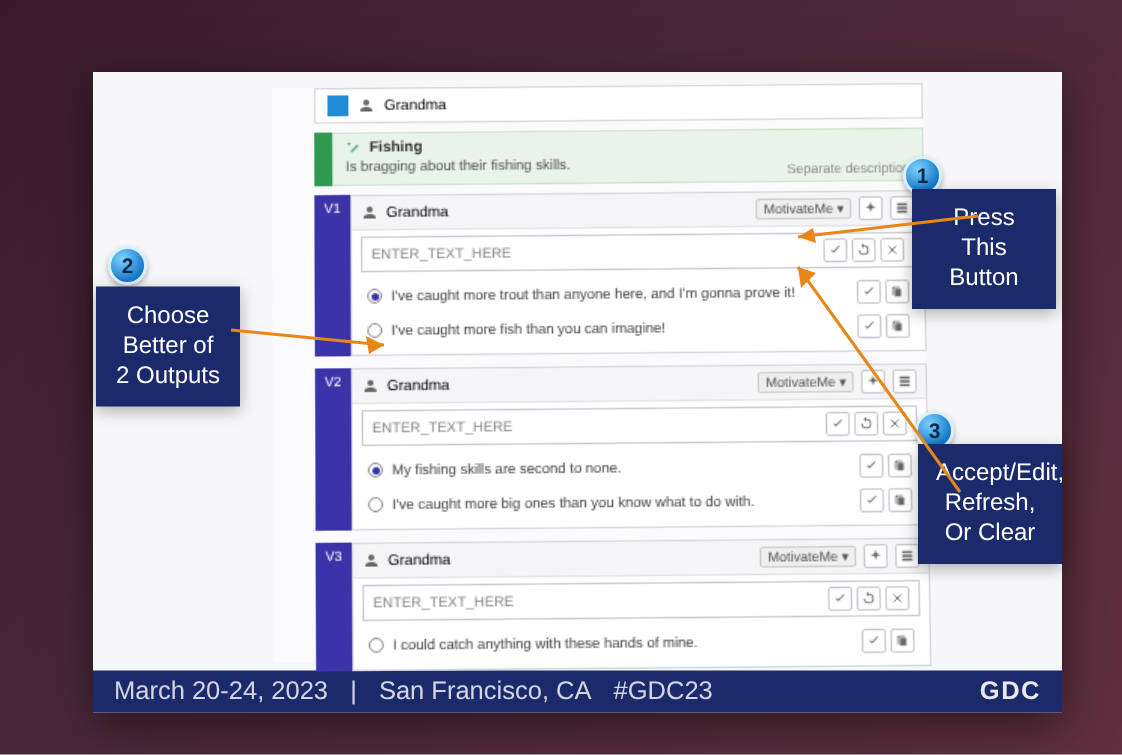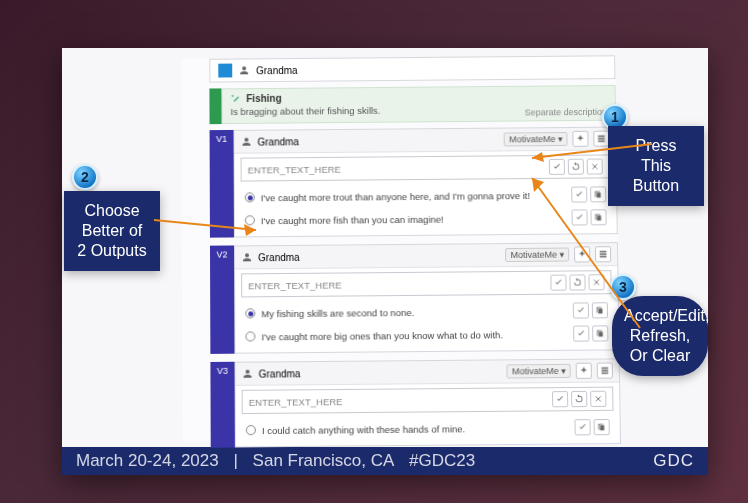--- a/index.html
+++ b/index.html
@@ -21,21 +21,21 @@
   .slide-body {
     flex: 1; position: relative; padding: 10px 12px 6px 12px;
     perspective: 1200px;
   }
   .slide-footer {
     height: 28px; background: #1a2a6b;
     color: #e8e8f0; display: flex; align-items: center;
     padding: 0 14px; font-size: 17px; justify-content: space-between;
   }
   .slide-footer .left span { opacity: .9; margin-right: 10px; }
-  .slide-footer .right { font-weight: normal; letter-spacing: 1px; }
+  .slide-footer .right { font-weight: bold; letter-spacing: 1px; }
 
   
   .app {
     position: absolute; top: 8px; left: 120px; right: 90px; bottom: 8px;
     background: #fbfbfd;
     font-size: 10px;
     transform: rotateX(2deg) rotateZ(-0.5deg);
   }
 
   .row-character {
@@ -102,21 +102,21 @@
 
   
   .callout {
     position: absolute; background: #1a2a6b; color: #fff;
     padding: 10px 12px; text-align: center; font-size: 16px;
     line-height: 1.25; box-shadow: 0 3px 10px rgba(0,0,0,.3);
     max-width: 96px;
   }
   .callout.c1 { top: 78px; right: 4px; }
   .callout.c2 { top: 143px; left: 2px; }
-  .callout.c3 { top: 248px; right: 0px; border-radius: 31px; }
+  .callout.c3 { top: 248px; right: 0px; }
   .badge {
     position: absolute; width: 26px; height: 26px; border-radius: 50%;
     background: radial-gradient(circle at 35% 30%, #7fd3ff, #1678c9 70%);
     border: 2px solid #d6f0ff; color: #0b2a4a; font-weight: bold;
     display: flex; align-items: center; justify-content: center;
     font-size: 14px; box-shadow: 0 2px 4px rgba(0,0,0,.3);
   }
   .badge.b1 { top: 56px; right: 80px; }
   .badge.b2 { top: 116px; left: 10px; }
   .badge.b3 { top: 226px; right: 72px; }

